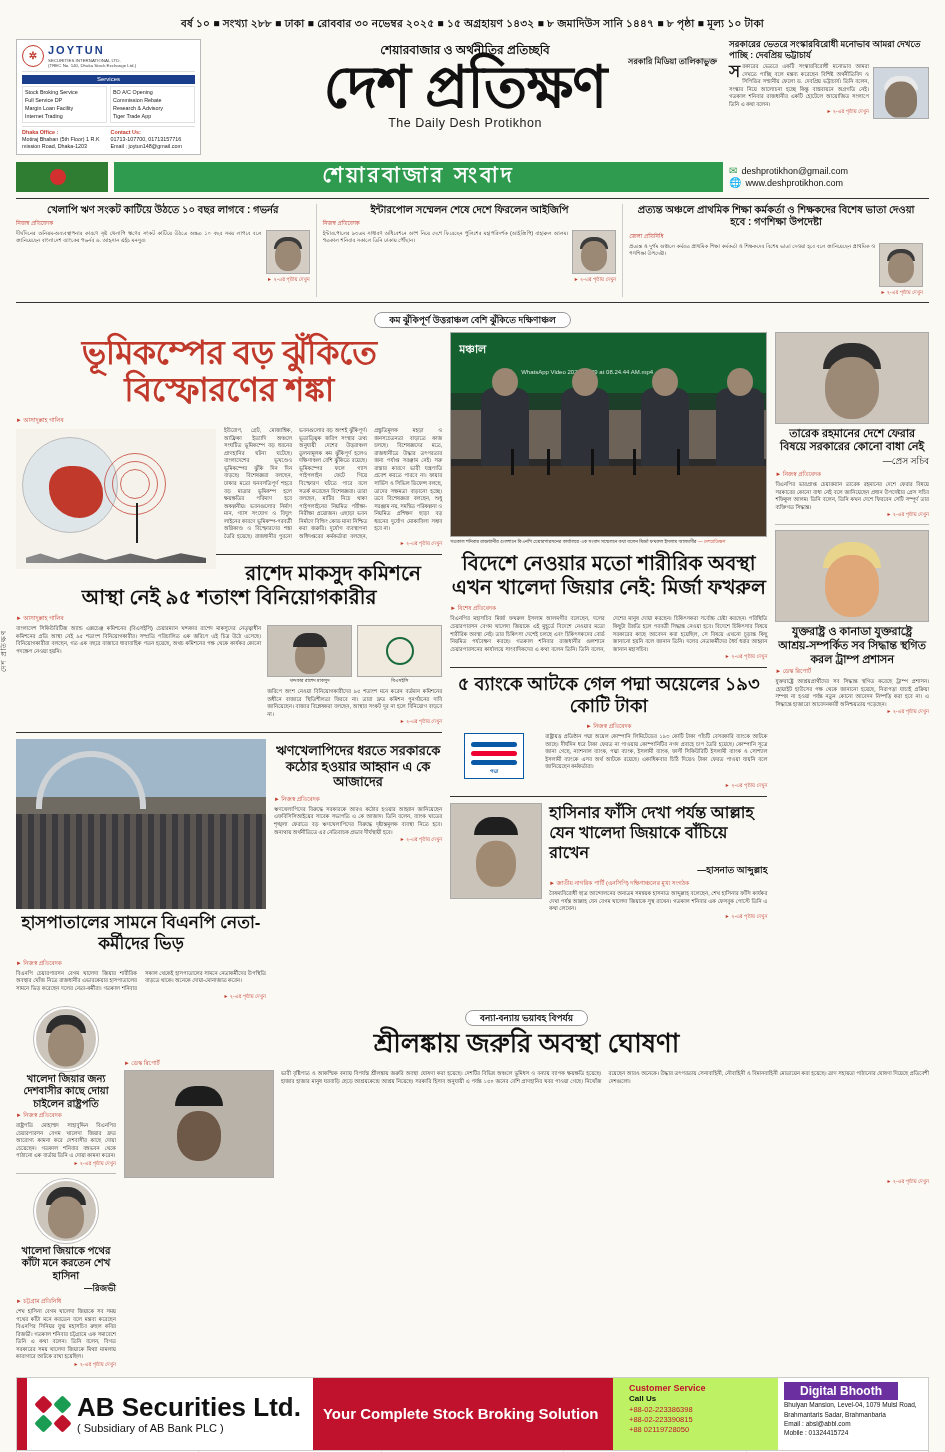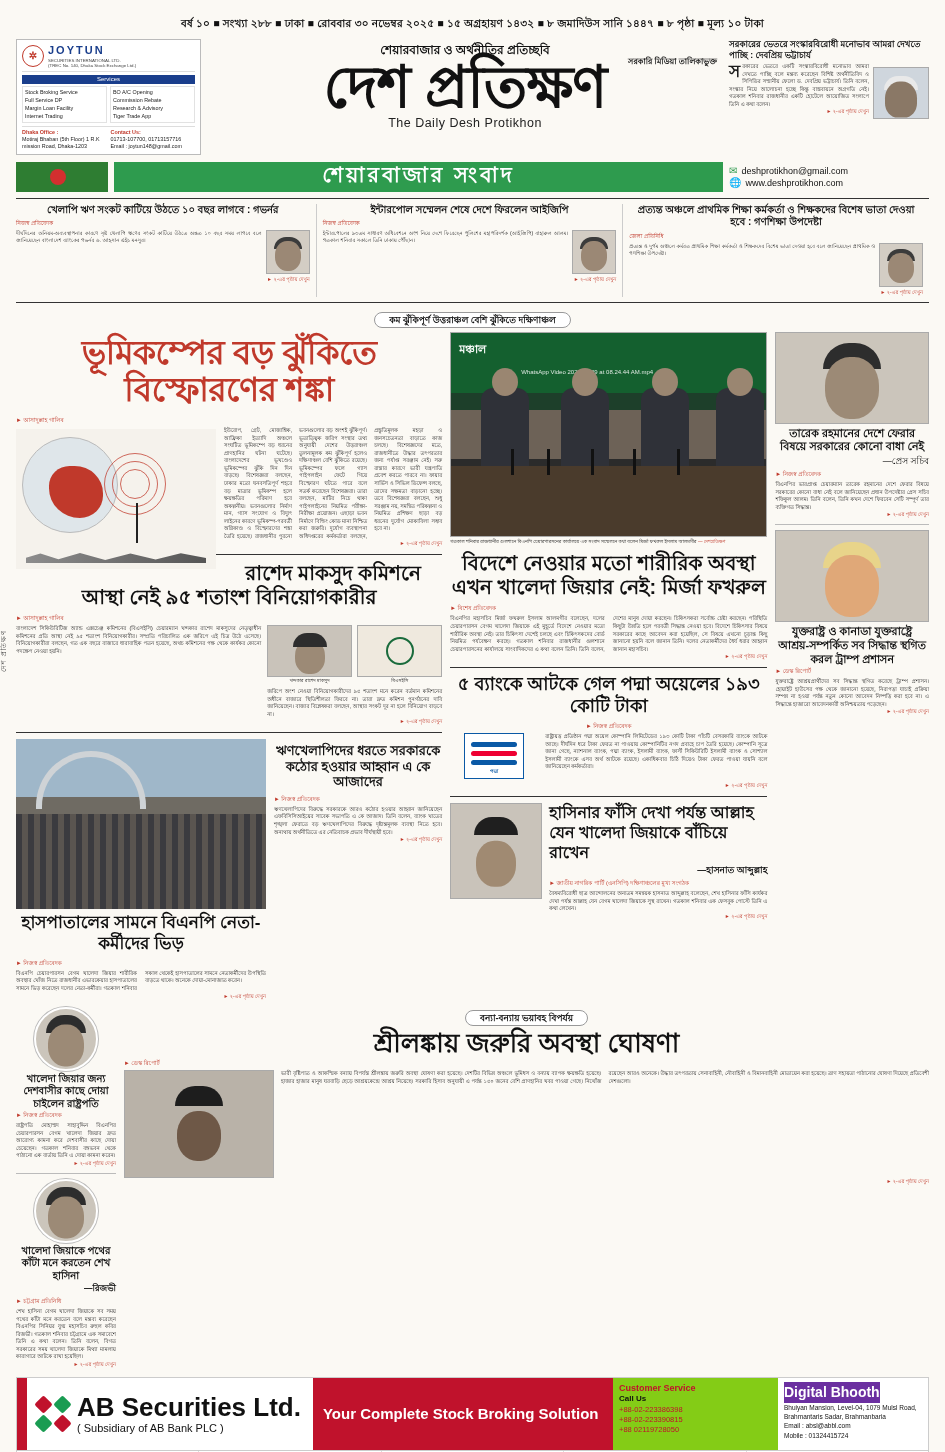--- a/index.html
+++ b/index.html
@@ -164,26 +164,26 @@
   .adband { margin-top:8px; display:flex; border:1px solid #ccc; background:#fff; height:74px;}
   .adband .ab-left { flex:1; background:#c0122c; color:#fff; display:flex; align-items:center; gap:10px; padding:0 10px; position:relative;}
   .adband .ab-left .white { background:#fff; color:#111; height:100%; display:flex; align-items:center; padding:0 12px 0 10px; gap:8px;}
   .adband .logo-ab { width:32px;height:32px; position:relative;}
   .adband .logo-ab i { position:absolute; width:13px;height:13px;background:#c0122c; border-radius:2px; transform:rotate(45deg);}
   .adband .logo-ab i:nth-child(1){left:0;top:0;} .adband .logo-ab i:nth-child(2){right:0;top:0;background:#1a9c52;}
   .adband .logo-ab i:nth-child(3){left:0;bottom:0;background:#1a9c52;} .adband .logo-ab i:nth-child(4){right:0;bottom:0;}
   .adband .ab-name { font-size:26px; font-weight:bold; line-height:1;}
   .adband .ab-sub { font-size:11px; margin-top:2px;}
   .adband .ab-slogan { font-size:15px; font-weight:bold; }
-  .adband .ab-cs { width:165px; background:#84cc16; color:#111; padding:4px 6px; font-size:7px; line-height:1.35;}
+  .adband .ab-cs { width:165px; background:#bef264; color:#111; padding:4px 16px; font-size:7px; line-height:1.35;}
   .adband .ab-cs .t { color:#c0122c; font-weight:bold; font-size:9px;}
   .adband .ab-cs .call { font-weight:bold; font-size:8px;}
   .adband .ab-cs .num { color:#c0122c; font-weight:normal; font-size:7.5px;}
   .adband .ab-dig { width:150px; background:#fff; padding:4px 6px; font-size:6.5px; line-height:1.4;}
-  .adband .ab-dig .t { background:#6b2fa0; color:#fff; font-weight:bold; font-size:14px; padding:1px 0; display:inline-block;}
+  .adband .ab-dig .t { background:#6b2fa0; color:#fff; font-weight:bold; font-size:12px; padding:1px 16px; display:inline-block;}
 
   .offices { display:flex; border:1px solid #ccc; border-top:none; background:#fff; }
   .office { flex:1; border-right:1px solid #ddd; padding:5px 6px; font-size:6.2px; line-height:1.45;}
   .office:last-child { border-right:none;}
 </style>
 </head>
 <body>
 
 <div class="page">
 

